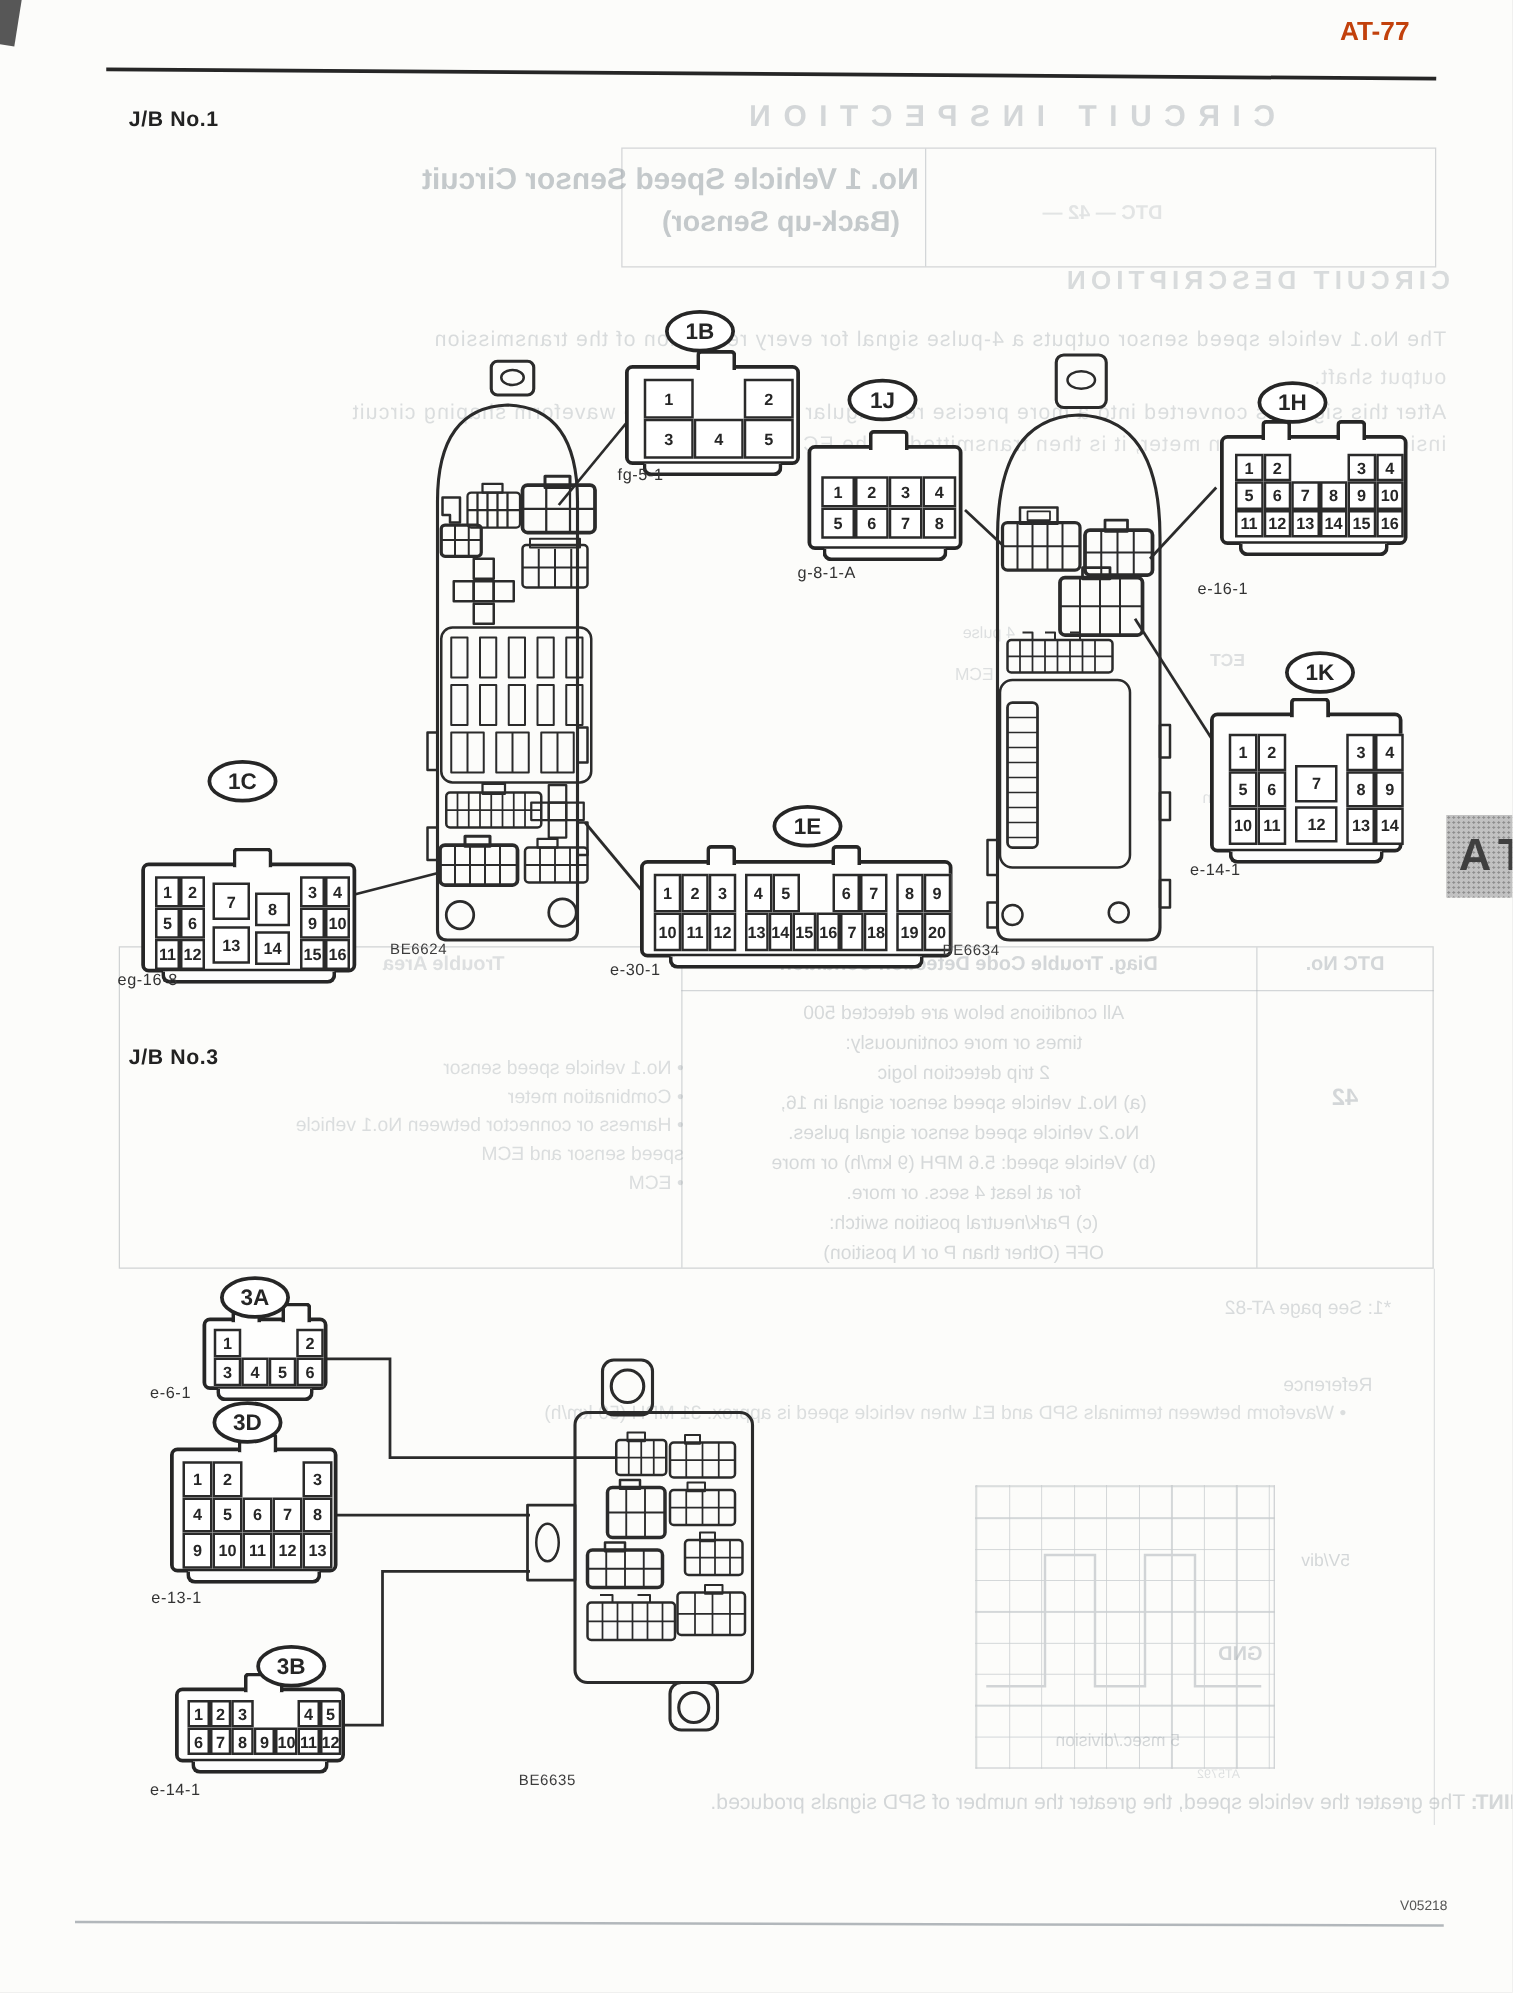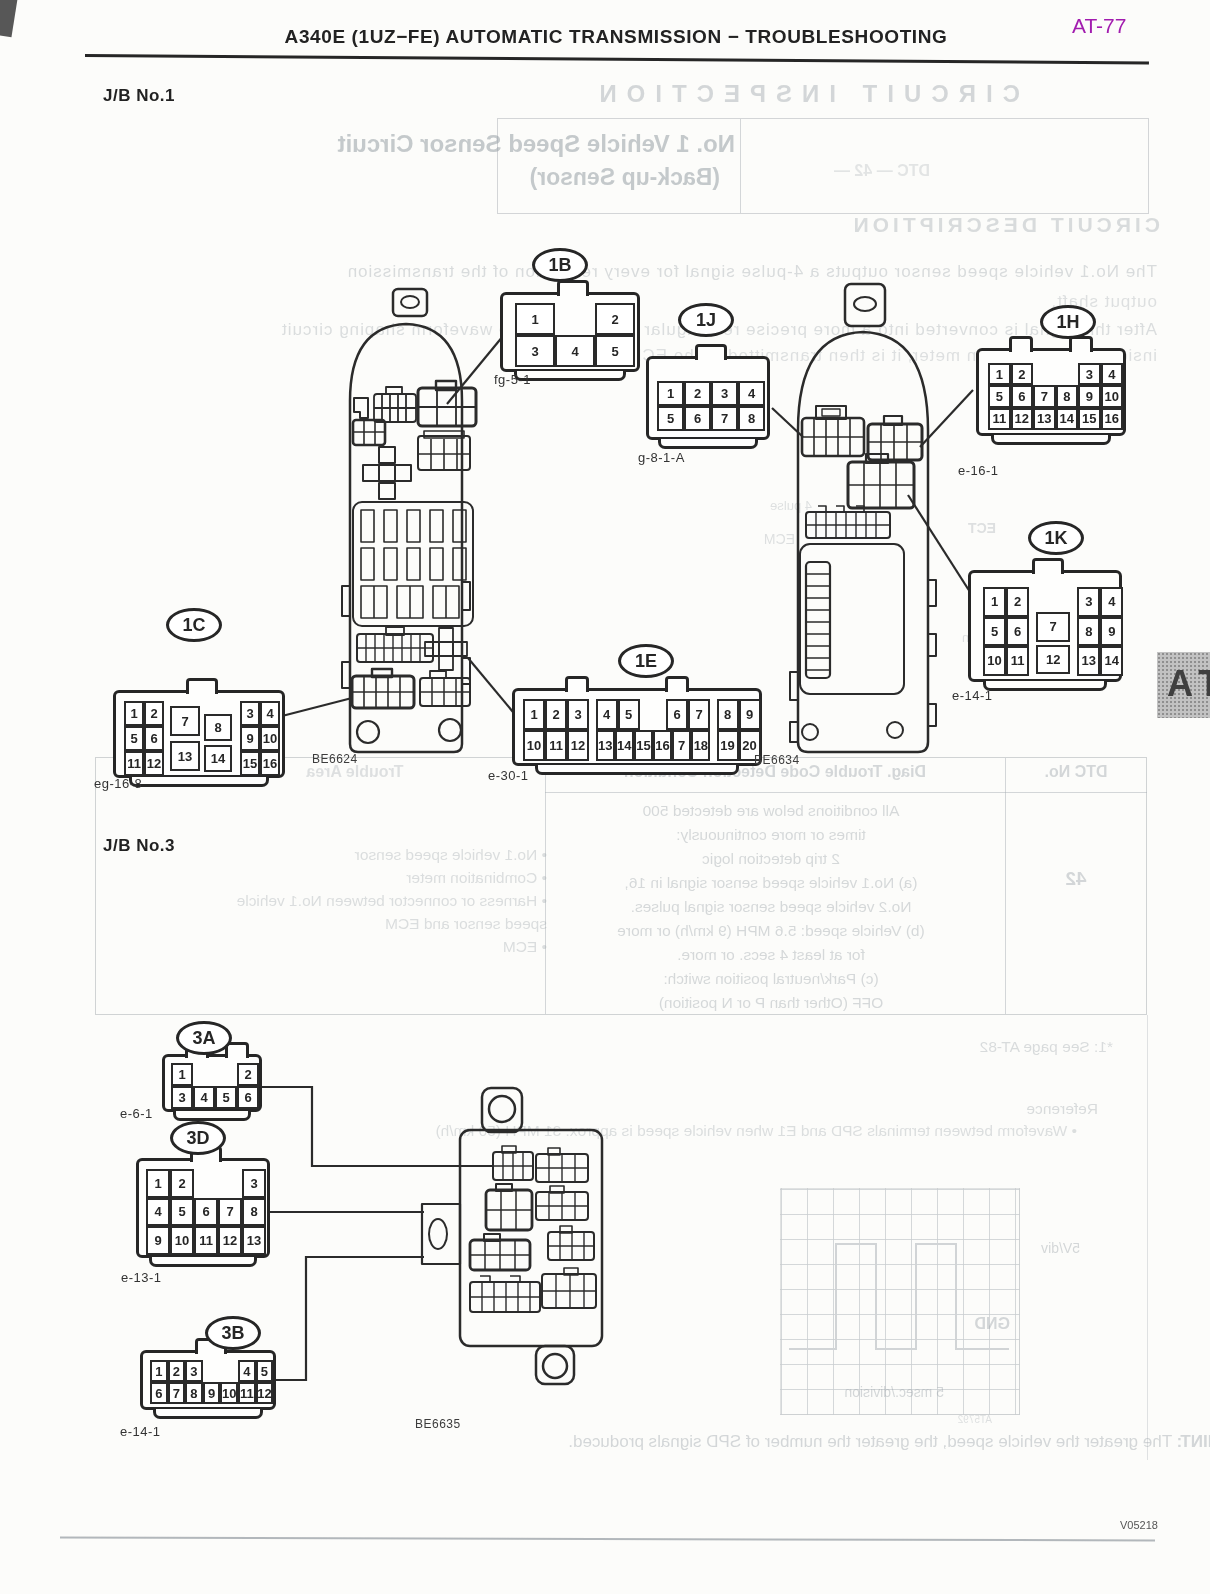--- a/index.html
+++ b/index.html
@@ -2,21 +2,21 @@
 <html><head>
 <meta charset="utf-8">
 <style>
   html,body{margin:0;padding:0;background:#e8e8e6;}
   .page{position:relative;width:1210px;height:1594px;margin:0 auto;background:#fcfcfa;
         overflow:hidden;font-family:"Liberation Sans",sans-serif;color:#262626;}
   .abs{position:absolute;box-sizing:border-box;}
   
   .hdr-title{left:85px;top:26px;width:1062px;text-align:center;font-size:19px;font-weight:bold;
              letter-spacing:.6px;color:#222;}
-  .hdr-page{left:1072px;top:14px;font-size:21px;font-weight:normal;color:#a21caf;}
+  .hdr-page{left:1072px;top:14px;font-size:21px;font-weight:bold;color:#c2410c;}
   .hdr-rule{left:85px;top:54px;width:1064px;height:3px;background:#262626;transform:rotate(.4deg);
             transform-origin:left center;}
   .sec-head{font-size:17px;font-weight:bold;color:#222;letter-spacing:.5px;}
   .oval{position:absolute;box-sizing:border-box;border:3px solid #262626;border-radius:50%;
         background:#fff;display:flex;align-items:center;justify-content:center;
         font-weight:bold;font-size:18px;z-index:5;}
   .housing{position:absolute;box-sizing:border-box;border:3px solid #262626;border-radius:6px;
            background:#fefefd;z-index:4;}
   .latch{position:absolute;box-sizing:border-box;border:3px solid #262626;border-bottom:none;
          border-radius:4px 4px 0 0;background:#fefefd;height:16px;top:-15px;}
@@ -114,21 +114,20 @@
   <div class="mir" style="left:792px;top:1384px;width:152px;font-size:14px;opacity:.4;">5 msec./division</div>
   <div class="mir" style="left:938px;top:1414px;width:54px;font-size:10px;opacity:.3;">AT5792</div>
 
   <div class="mir" style="left:375px;top:1432px;width:845px;font-size:17px;text-align:left;opacity:.4;">
     <span style="font-weight:bold;">HINT:</span>
     <span>The greater the vehicle speed, the greater the number of SPD signals produced.</span>
   </div>
   <div class="gline" style="left:1147px;top:1015px;width:1px;height:445px;opacity:.35;"></div>
 
   <div class="abs corner-speck"></div>
-  <div class="abs hdr-title">A340E (1UZ−FE) AUTOMATIC TRANSMISSION − TROUBLESHOOTING</div>
   <div class="abs hdr-page">AT-77</div>
   <div class="abs hdr-rule"></div>
   <div class="abs sec-head" style="left:103px;top:86px;z-index:3;">J/B No.1</div>
   <div class="abs sec-head" style="left:103px;top:836px;z-index:3;">J/B No.3</div>
   <div class="abs at-tab">AT</div>
   <div class="abs fig-code" style="z-index:3;">V05218</div>
   <div class="abs btm-rule"></div>
 
   <div class="jbcode" style="left:312px;top:752px;">BE6624</div>
   <div class="jbcode" style="left:754px;top:753px;">BE6634</div>
@@ -364,21 +363,21 @@
       <div class="pin" style="left: 76.5px; top: 34.3px; width: 22.5px; height: 22.3px;">8</div>
       <div class="pin" style="left: 99px; top: 34.3px; width: 22.5px; height: 22.3px;">9</div>
       <div class="pin" style="left: 121.5px; top: 34.3px; width: 22.5px; height: 22.3px;">10</div>
       <div class="pin" style="left: 9px; top: 56.6px; width: 22.5px; height: 22.3px;">11</div>
       <div class="pin" style="left: 31.5px; top: 56.6px; width: 22.5px; height: 22.3px;">12</div>
       <div class="pin" style="left: 54px; top: 56.6px; width: 22.5px; height: 22.3px;">13</div>
       <div class="pin" style="left: 76.5px; top: 56.6px; width: 22.5px; height: 22.3px;">14</div>
       <div class="pin" style="left: 99px; top: 56.6px; width: 22.5px; height: 22.3px;">15</div>
       <div class="pin" style="left: 121.5px; top: 56.6px; width: 22.5px; height: 22.3px;">16</div>
     </div>
-    <div class="oval" style="left: 1040px; top: 305px; width: 56px; height: 34px;">1H</div>
+    <div class="oval" style="left: 1006px; top: 305px; width: 56px; height: 34px;">1H</div>
     <div class="sublbl" style="left: 958px; top: 463px;">e-16-1</div>
     <div class="housing" style="left: 968px; top: 570px; width: 154px; height: 112px;">
       <div class="latch" style="left: 61px; width: 32px;"></div>
       <div class="base"></div>
       <div class="pin" style="left: 12px; top: 14px; width: 23px; height: 29.5px;">1</div>
       <div class="pin" style="left: 35px; top: 14px; width: 23px; height: 29.5px;">2</div>
       <div class="pin" style="left: 106.3px; top: 14px; width: 23px; height: 29.5px;">3</div>
       <div class="pin" style="left: 129.3px; top: 14px; width: 23px; height: 29.5px;">4</div>
       <div class="pin" style="left: 12px; top: 43.5px; width: 23px; height: 29.5px;">5</div>
       <div class="pin" style="left: 35px; top: 43.5px; width: 23px; height: 29.5px;">6</div>

